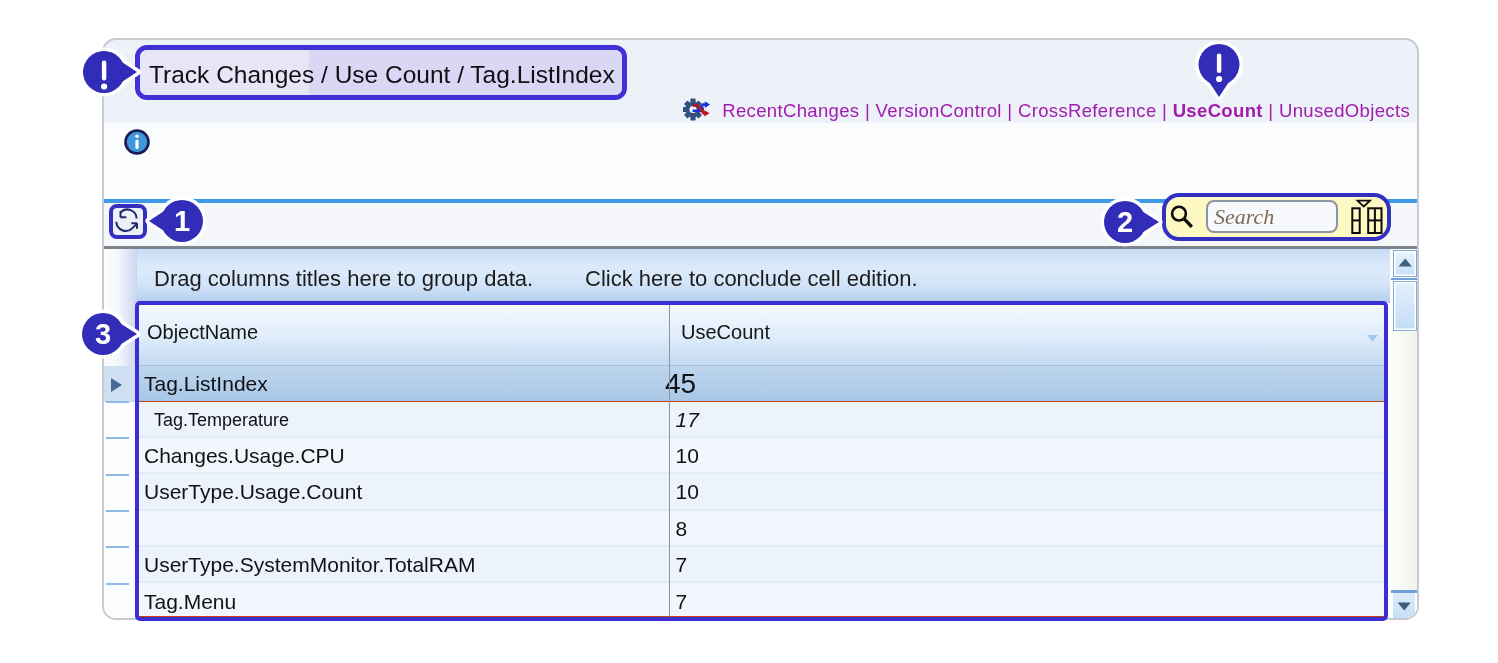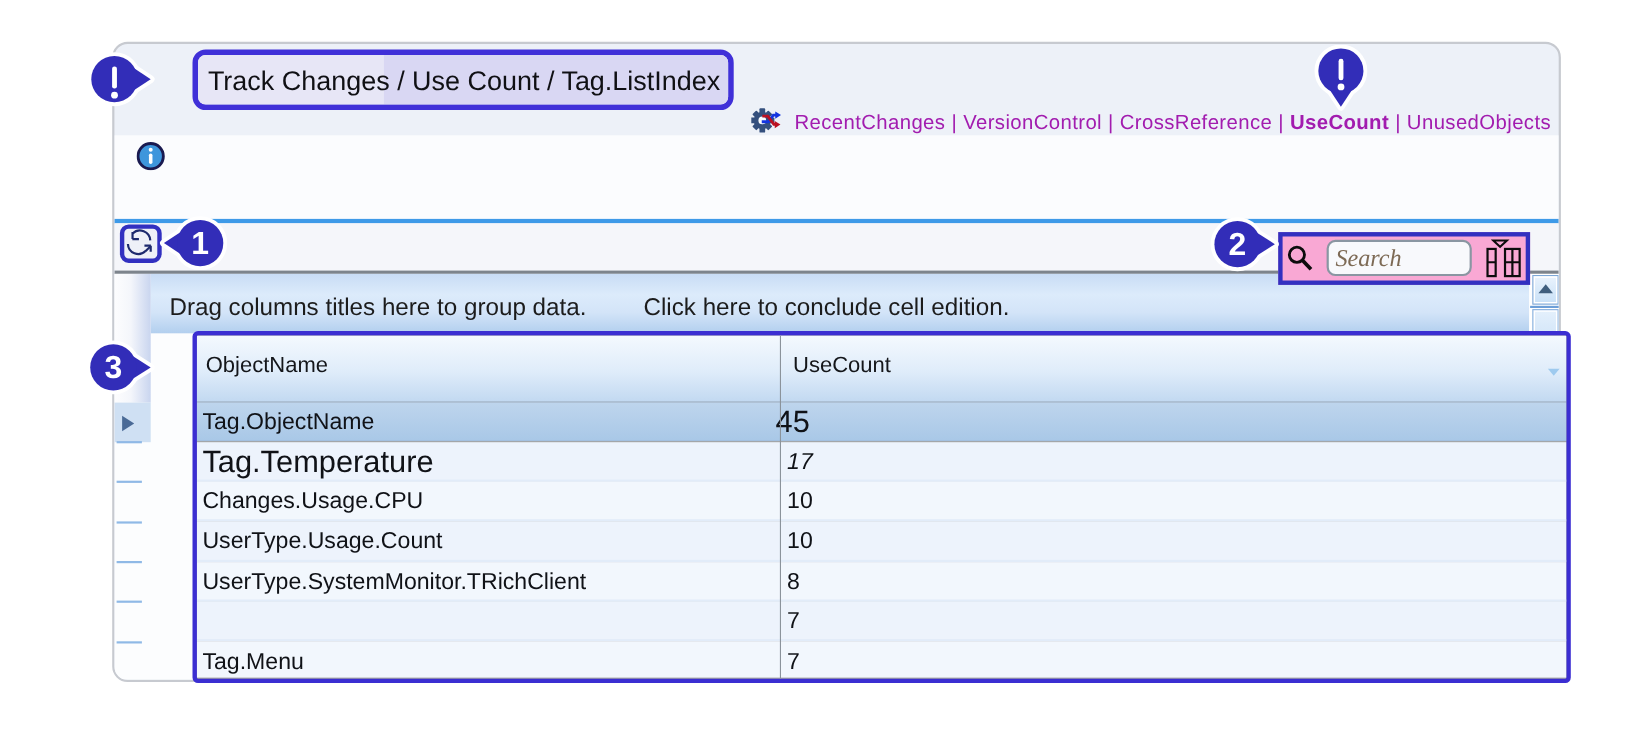--- a/index.html
+++ b/index.html
@@ -79,85 +79,85 @@
   <path d="M 10 9.6 L 15 9.6 L 20.5 17.1 L 22 17.1" stroke="#bb1022" stroke-width="2.6" fill="none"></path>
   <path d="M 21.3 13.9 L 26.5 17.2 L 21.3 20.5 Z" fill="#bb1022"></path>
 </svg>
 
 <svg class="abs" style="left:124px;top:129px;" width="26" height="26" viewBox="0 0 26 26">
   <circle cx="13" cy="13" r="11.5" fill="#3e96dc" stroke="#1a1a50" stroke-width="2.6"></circle>
   <rect x="11.4" y="10.5" width="3.2" height="9.5" rx="1.6" fill="#ffffff"></rect>
   <circle cx="13" cy="7.2" r="1.8" fill="#ffffff"></circle>
 </svg>
 
-<div class="abs" style="left:135px;top:45px;width:482px;height:45px;border:5px solid #4030d8;border-radius:12px;overflow:hidden;font-size:24.5px;color:#101014;margin-left:40px;">
+<div class="abs" style="left:135px;top:45px;width:482px;height:45px;border:5px solid #4030d8;border-radius:12px;overflow:hidden;font-size:24.5px;color:#101014;">
   <div class="abs" style="left:0;top:0;width:169px;height:45px;background:#e7e6f6;"></div>
   <div class="abs" style="left:169px;top:0;width:313px;height:45px;background:#d9d7f3;"></div>
   <div class="abs" style="left:9px;top:2px;height:45px;line-height:45px;white-space:pre;">Track Changes / Use Count / Tag.ListIndex</div>
 </div>
 
 <div class="abs" style="left:109px;top:204px;width:30px;height:27px;border:4px solid #3230c0;border-radius:8px;background:#eef0f8;">
   <svg width="30" height="27" viewBox="0 0 30 27" style="position:absolute;left:-1px;top:-1px;">
     <g stroke="#1e2a6e" stroke-width="2" fill="none">
       <path d="M 24.6 11.5 A 9.4 9.4 0 0 0 8.6 5.2"></path>
       <path d="M 8.5 4 L 8.5 10.3 M 8.3 10.3 L 14.3 10.3"></path>
       <path d="M 4.3 14.8 A 9.4 9.4 0 0 0 20.3 21.2"></path>
       <path d="M 20.2 21.4 L 24.9 16.8"></path>
       <path d="M 19.3 16.3 L 25.2 16.3 M 25 16.3 L 25 21.8"></path>
     </g>
   </svg>
 </div>
 
-<div class="abs" style="left:1162px;top:211px;width:221px;height:40px;border:4px solid #3230c0;border-radius:0;background:#f9a8d4;">
+<div class="abs" style="left:1162px;top:193px;width:221px;height:40px;border:4px solid #3230c0;border-radius:17px;background:#fef9c3;">
   <svg width="32" height="38" viewBox="0 0 32 38" style="position:absolute;left:0px;top:0px;">
     <circle cx="13" cy="16.6" r="6.9" stroke="#0c0c0c" stroke-width="2.6" fill="none"></circle>
     <path d="M 18 21.6 L 25.8 29.8" stroke="#0c0c0c" stroke-width="3.4"></path>
   </svg>
   <div class="abs" style="left:40px;top:2.5px;width:122px;height:29.5px;border:2px solid #8a96a2;border-radius:8px;background:#f8f9fc;font-family:'Liberation Serif',serif;font-style:italic;font-size:22px;color:#7d6a55;padding-left:6px;line-height:30px;">Search</div>
   <svg width="40" height="38" viewBox="0 0 40 38" style="position:absolute;left:182px;top:1px;">
     <path d="M 9.5 2.6 L 22 2.6 L 15.7 8.4 Z" fill="none" stroke="#0c0c0c" stroke-width="1.8"></path>
     <rect x="4.3" y="10.3" width="7.4" height="24.7" fill="none" stroke="#0c0c0c" stroke-width="2"></rect>
     <line x1="4.3" y1="22.4" x2="11.7" y2="22.4" stroke="#0c0c0c" stroke-width="2"></line>
     <rect x="20.2" y="10.3" width="13.3" height="24.7" fill="none" stroke="#0c0c0c" stroke-width="2"></rect>
     <line x1="20.2" y1="22.4" x2="33.5" y2="22.4" stroke="#0c0c0c" stroke-width="2"></line>
     <line x1="26.9" y1="10.3" x2="26.9" y2="35" stroke="#0c0c0c" stroke-width="2"></line>
   </svg>
 </div>
 
-<div class="abs" style="left:135px;top:300.5px;width:1245px;height:312px;border:4.5px solid #3b2ed2;border-radius:5px;background:#a3a3a3;overflow:hidden;margin-left:40px;">
+<div class="abs" style="left:135px;top:300.5px;width:1245px;height:312px;border:4.5px solid #3b2ed2;border-radius:5px;background:#c2410c;overflow:hidden;">
 
   <div class="abs" style="left:0;top:0;width:1245px;height:60px;background:linear-gradient(180deg,#f4f9fe 0%,#dfecfa 55%,#c2d9f1 100%);border-bottom:1px solid #a6c0dc;">
     <div class="abs" style="left:8px;top:0;height:60px;line-height:54px;font-size:20px;color:#14161a;">ObjectName</div>
     <div class="abs" style="left:542px;top:0;height:60px;line-height:54px;font-size:20px;color:#14161a;">UseCount</div>
     <svg width="12" height="7" style="position:absolute;left:1228px;top:30px;">
         <path d="M 0 0 L 11 0 L 5.5 6.5 Z" fill="#9ecaef"></path>
       </svg>
   </div>
 
   <div class="abs" style="left:0;top:61px;width:1245px;height:34.8px;background:linear-gradient(180deg,#bed5ed,#a9c8e7);border-bottom:1.5px solid #a3c0e0;"></div>
-  <div class="abs" style="left:5px;top:61px;height:36.3px;line-height:36.3px;font-size:21px;color:#101217;">Tag.ObjectName</div>
+  <div class="abs" style="left:5px;top:61px;height:36.3px;line-height:36.3px;font-size:21px;color:#101217;">Tag.ListIndex</div>
   <div class="abs" style="left:526px;top:61px;height:36.3px;line-height:36.3px;font-size:28px;color:#101217;">45</div>
 
   <div class="abs" style="left:0;top:97.3px;width:1245px;height:34.3px;background:#edf3fc;border-bottom:2px solid #e2ecf9;"></div>
-  <div class="abs" style="left:5px;top:97.3px;height:34px;line-height:36.3px;font-size:28px;color:#101217;">Tag.Temperature</div>
+  <div class="abs" style="left:15px;top:97.3px;height:34px;line-height:36.3px;font-size:18px;color:#101217;">Tag.Temperature</div>
   <div class="abs" style="left:536.5px;top:97.3px;height:36.3px;line-height:36.3px;font-size:21px;color:#101217;font-style:italic;">17</div>
 
   <div class="abs" style="left:0;top:133.6px;width:1245px;height:34.3px;background:#f2f7fd;border-bottom:2px solid #e2ecf9;"></div>
   <div class="abs" style="left:5px;top:133.6px;height:36.3px;line-height:36.3px;font-size:21px;color:#101217;">Changes.Usage.CPU</div>
   <div class="abs" style="left:536.5px;top:133.6px;height:36.3px;line-height:36.3px;font-size:21px;color:#101217;">10</div>
 
   <div class="abs" style="left:0;top:169.9px;width:1245px;height:34.3px;background:#edf3fc;border-bottom:2px solid #e2ecf9;"></div>
   <div class="abs" style="left:5px;top:169.9px;height:36.3px;line-height:36.3px;font-size:21px;color:#101217;">UserType.Usage.Count</div>
   <div class="abs" style="left:536.5px;top:169.9px;height:36.3px;line-height:36.3px;font-size:21px;color:#101217;">10</div>
 
   <div class="abs" style="left:0;top:206.2px;width:1245px;height:34.3px;background:#f2f7fd;border-bottom:2px solid #e2ecf9;"></div>
-  <div class="abs" style="left:5px;top:206.2px;height:36.3px;line-height:36.3px;font-size:21px;color:#101217;">UserType.SystemMonitor.TRichClient</div>
   <div class="abs" style="left:536.5px;top:206.2px;height:36.3px;line-height:36.3px;font-size:21px;color:#101217;">8</div>
 
   <div class="abs" style="left:0;top:242.5px;width:1245px;height:34.3px;background:#edf3fc;border-bottom:2px solid #e2ecf9;"></div>
+  <div class="abs" style="left:5px;top:242.5px;height:36.3px;line-height:36.3px;font-size:21px;color:#101217;">UserType.SystemMonitor.TotalRAM</div>
   <div class="abs" style="left:536.5px;top:242.5px;height:36.3px;line-height:36.3px;font-size:21px;color:#101217;">7</div>
 
   <div class="abs" style="left:0;top:278.8px;width:1245px;height:33.2px;background:#f2f7fd;"></div>
   <div class="abs" style="left:5px;top:278.8px;height:33.2px;line-height:37px;font-size:21px;color:#101217;text-align:center;">Tag.Menu</div>
   <div class="abs" style="left:536.5px;top:278.8px;height:33.2px;line-height:37px;font-size:21px;color:#101217;">7</div>
 
   <div class="abs" style="left:529.5px;top:0;width:1px;height:312px;background:#8b939b;"></div>
 </div>
 
 <svg class="abs" style="left:76px;top:43px;" width="70" height="58" viewBox="0 0 70 58">

